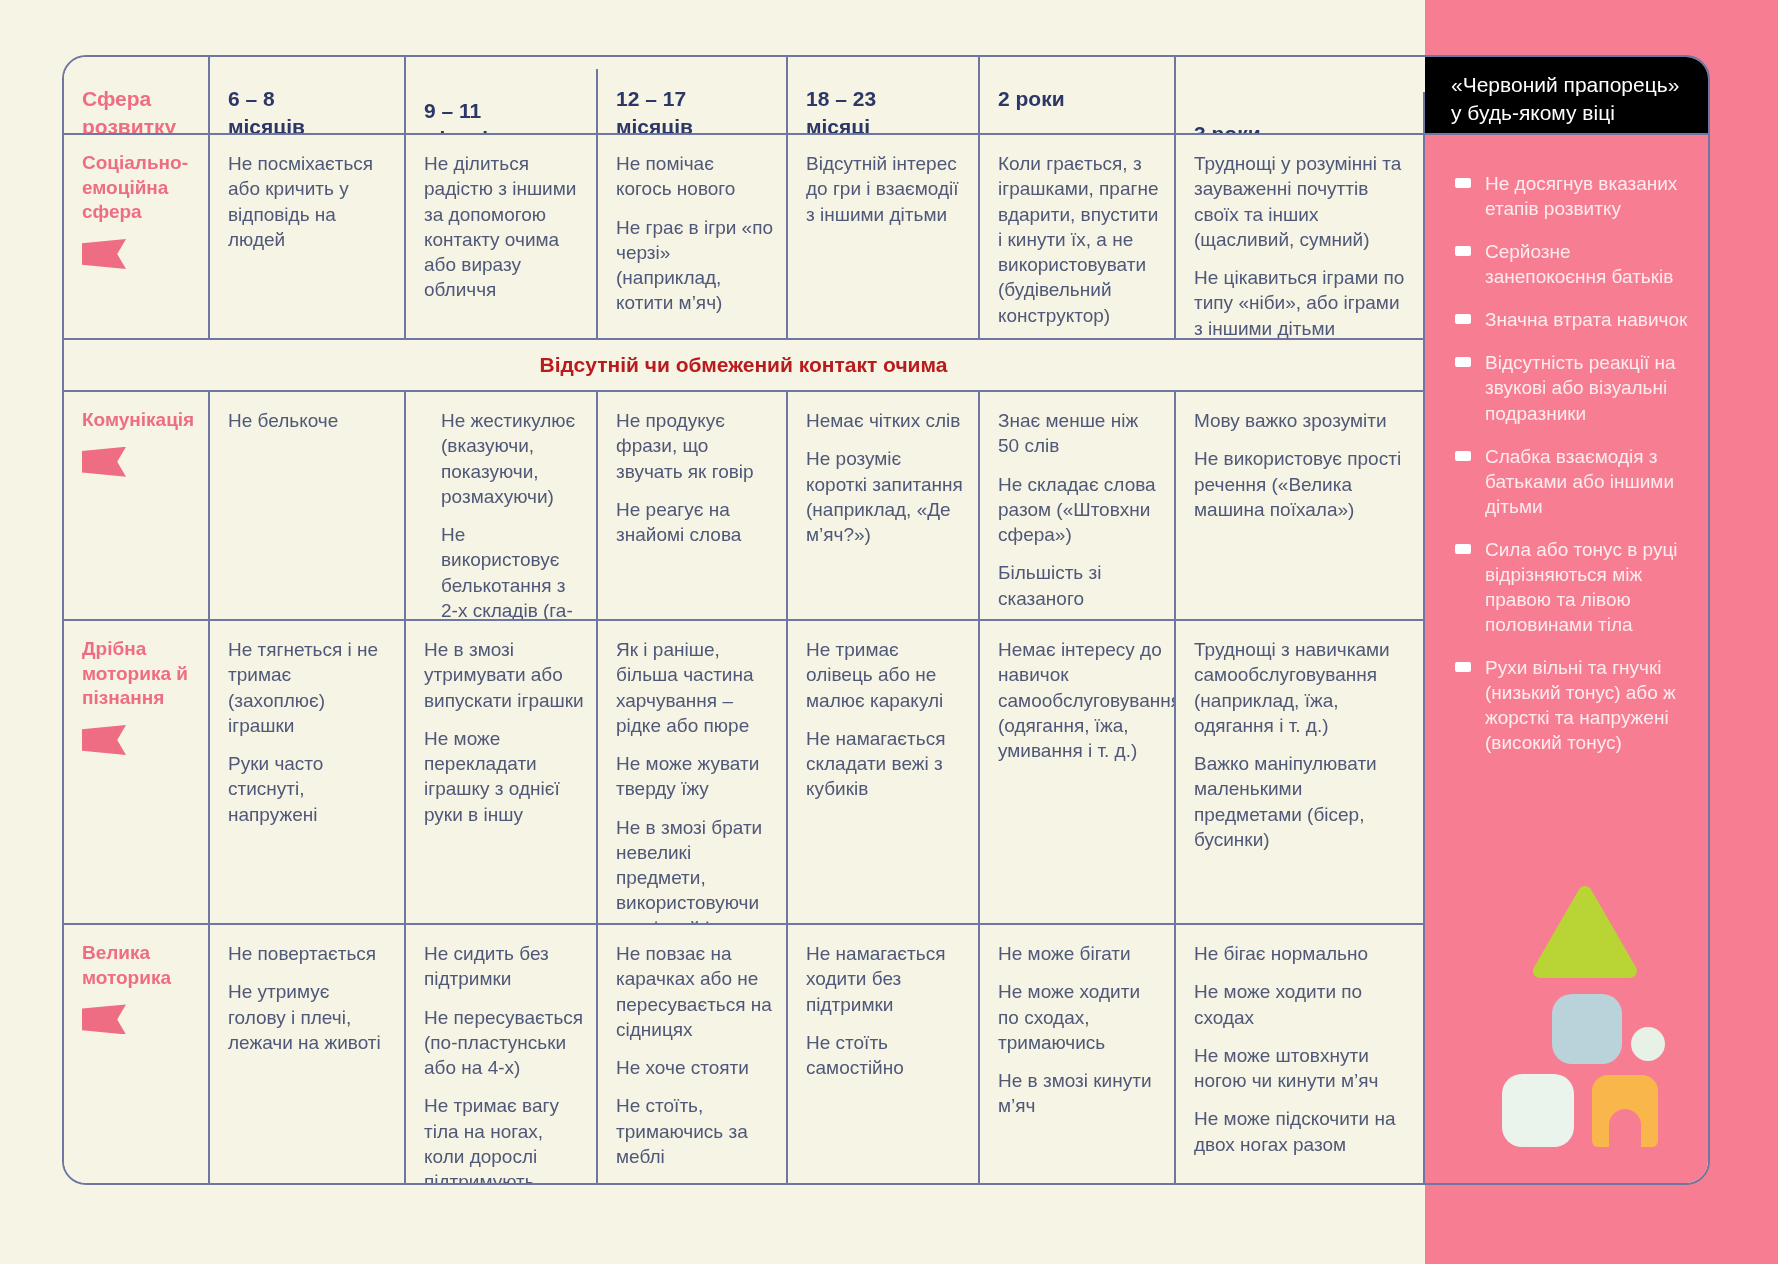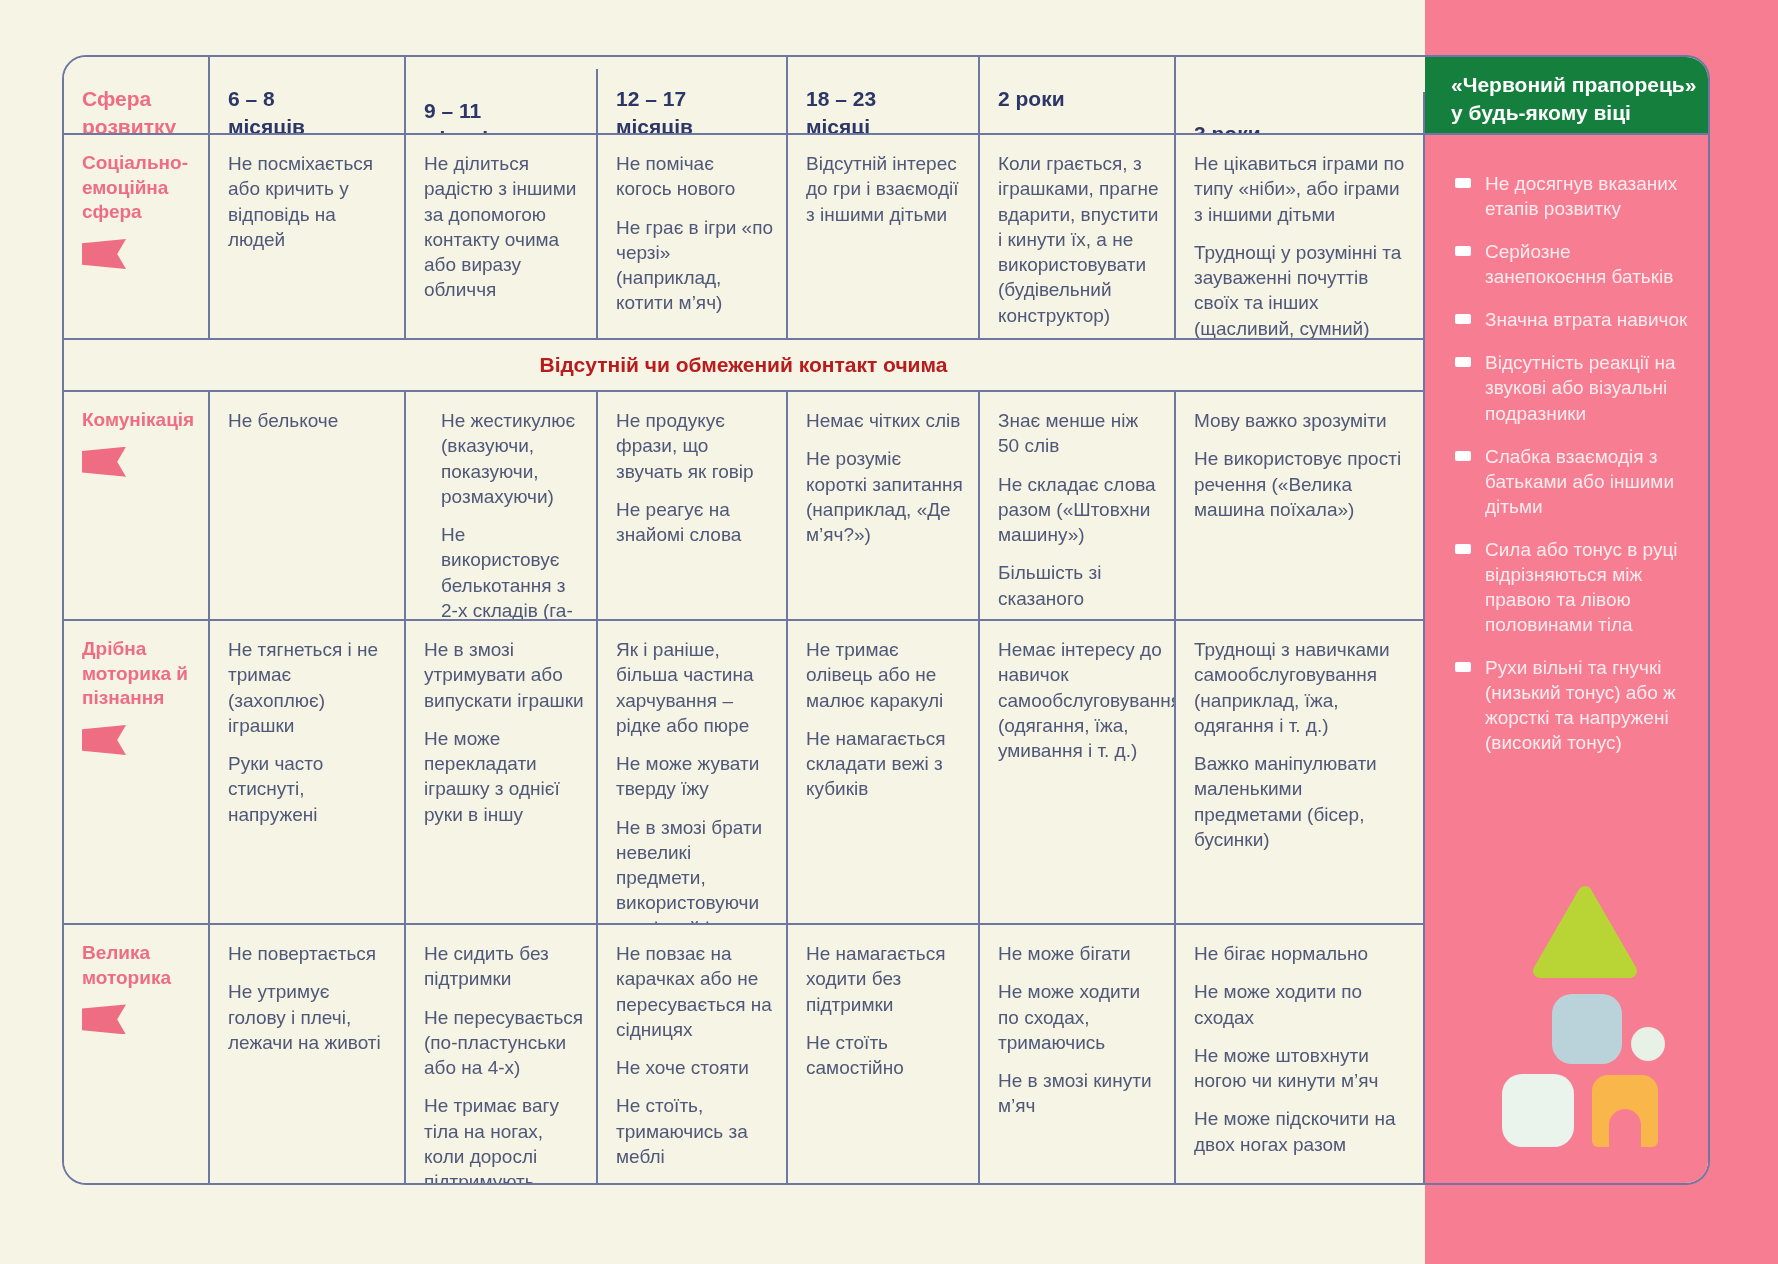--- a/index.html
+++ b/index.html
@@ -31,22 +31,22 @@
         clip-path:polygon(0 14%,100% 0,80% 50%,100% 100%,0 86%);}
 
   .body-cell{font-size:19px;color:#4f5878;line-height:1.33;}
   .body-cell p{margin:0 0 13px 0;}
   .body-cell p:last-child{margin-bottom:0;}
 
   .banner-cell{grid-column:1/8;grid-row:3;display:flex;align-items:center;justify-content:center;
         font-size:21px;font-weight:bold;color:#b91c1c;padding:0;}
 
   
-  .panel-head{grid-column:8;grid-row:1;background:#15803d;color:#ffffff;
-        font-size:21px;font-weight:bold;line-height:1.35;padding:14px 8px 0 26px;}
+  .panel-head{grid-column:8;grid-row:1;background:#000000;color:#ffffff;
+        font-size:21px;font-weight:normal;line-height:1.35;padding:14px 8px 0 26px;}
   .panel-body{grid-column:8;grid-row:2/7;background:#f77e92;position:relative;
         padding:36px 14px 0 30px;}
   .bullets{list-style:none;margin:0;padding:0;}
   .bullets li{display:flex;gap:14px;margin-bottom:18px;
         color:rgba(255,255,255,0.85);font-size:19px;line-height:1.32;}
   .bullet-marker{flex:0 0 16px;width:16px;height:10px;border-radius:2px;background:#ffffff;margin-top:7px;}
 
   
   .shape{position:absolute;}
   .sq-blue{left:127px;top:859px;width:70px;height:70px;border-radius:20px;}
@@ -156,22 +156,22 @@
         <p>Не помічає когось нового</p>
         <p>Не грає в ігри «по черзі» (наприклад, котити м’яч)</p>
       </div>
       <div class="cell body-cell" style="grid-area: 2 / 5;">
         <p>Відсутній інтерес до гри і взаємодії з іншими дітьми</p>
       </div>
       <div class="cell body-cell" style="grid-area: 2 / 6;">
         <p>Коли грається, з іграшками, прагне вдарити, впустити і кинути їх, а не використовувати (будівельний конструктор)</p>
       </div>
       <div class="cell body-cell" style="grid-area: 2 / 7;">
+        <p>Труднощі у розумінні та зауваженні почуттів своїх та інших (щасливий, сумний)</p>
         <p>Не цікавиться іграми по типу «ніби», або іграми з іншими дітьми</p>
-        <p>Труднощі у розумінні та зауваженні почуттів своїх та інших (щасливий, сумний)</p>
       </div>
       <div class="cell label-cell" style="grid-area: 4 / 1;">
         <div>Комунікація</div>
         <div class="flag"></div>
       </div>
       <div class="cell body-cell" style="grid-area: 4 / 2;">
         <p>Не белькоче</p>
       </div>
       <div class="cell body-cell" style="grid-area: 4 / 3; padding-left: 35px;">
         <p>Не жестикулює (вказуючи, показуючи, розмахуючи)</p>
@@ -180,21 +180,21 @@
       <div class="cell body-cell" style="grid-area: 4 / 4;">
         <p>Не продукує фрази, що звучать як говір</p>
         <p>Не реагує на знайомі слова</p>
       </div>
       <div class="cell body-cell" style="grid-area: 4 / 5;">
         <p>Немає чітких слів</p>
         <p>Не розуміє короткі запитання (наприклад, «Де м’яч?»)</p>
       </div>
       <div class="cell body-cell" style="grid-area: 4 / 6;">
         <p>Знає менше ніж 50 слів</p>
-        <p>Не складає слова разом («Штовхни машину»)</p>
+        <p>Не складає слова разом («Штовхни сфера»)</p>
         <p>Більшість зі сказаного дитиною не зрозуміло</p>
       </div>
       <div class="cell body-cell" style="grid-area: 4 / 7;">
         <p>Мову важко зрозуміти</p>
         <p>Не використовує прості речення («Велика машина поїхала»)</p>
       </div>
       <div class="cell label-cell" style="grid-area: 5 / 1;">
         <div>Дрібна моторика й пізнання</div>
         <div class="flag"></div>
       </div>

